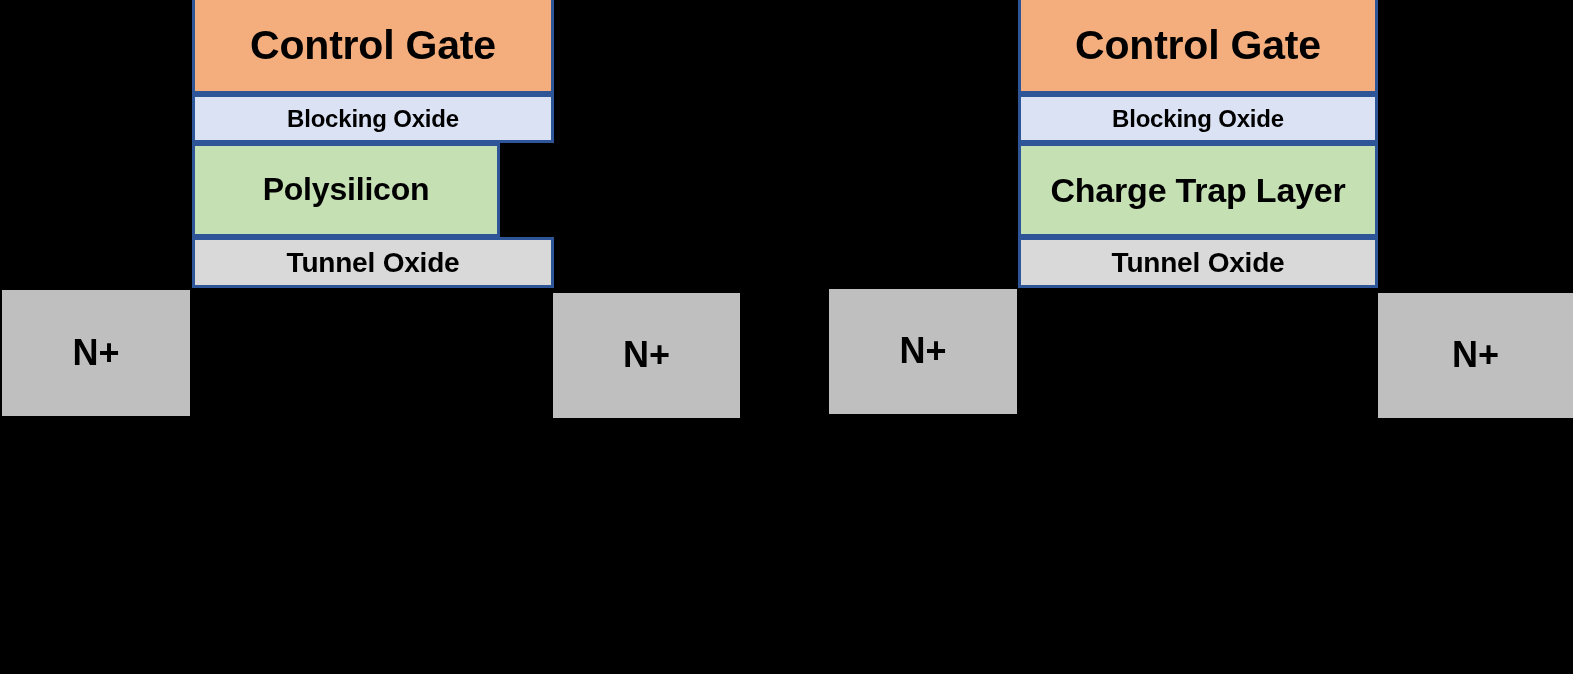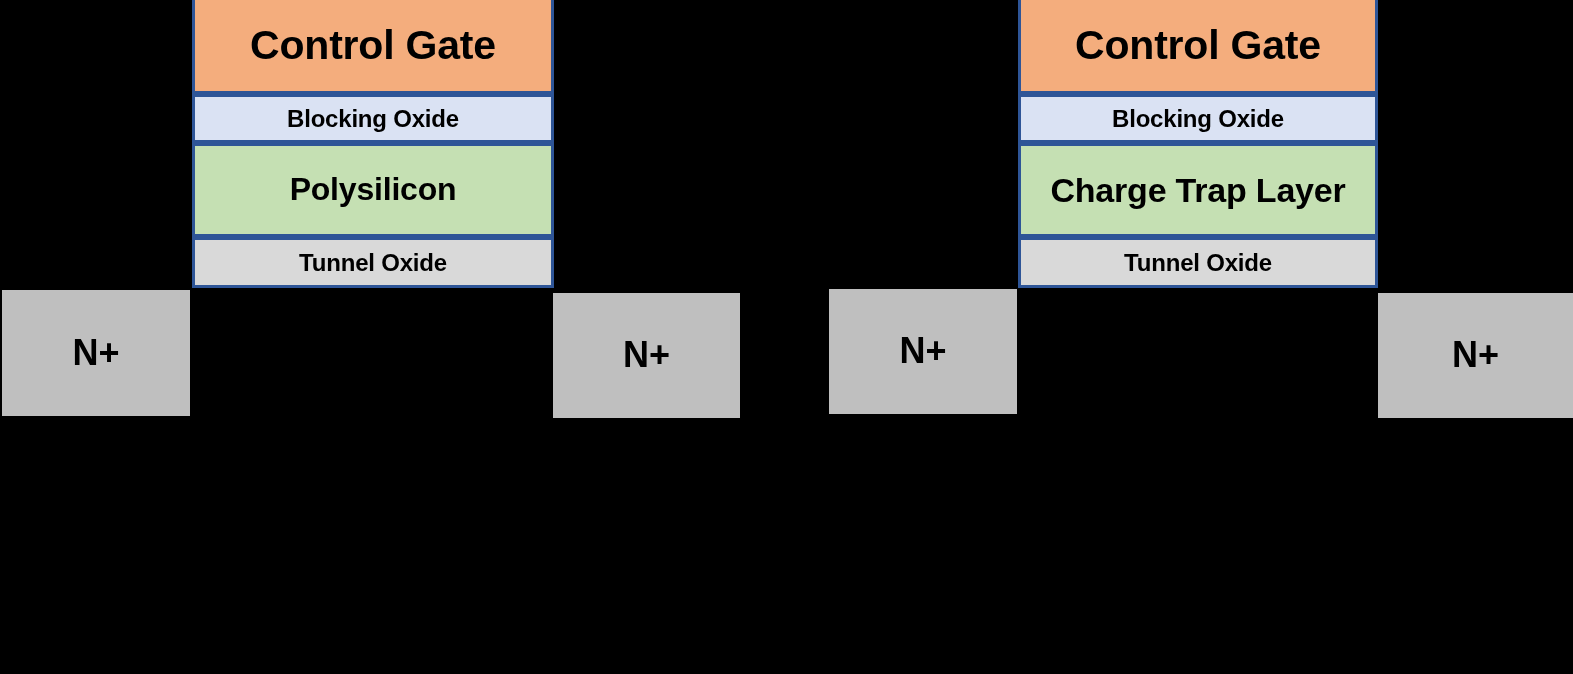--- a/index.html
+++ b/index.html
@@ -52,41 +52,41 @@
   .region-np {
     background: #BFBFBF;
     border: 0;
   }
 
   
   .fs-control  { font-size: 41px; }
   .fs-blocking { font-size: 24px; }
   .fs-store    { font-size: 34px; }
   .fs-store-2l { font-size: 32px; }
-  .fs-tunnel   { font-size: 24px; }
+  .fs-tunnel   { font-size: 28px; }
   .fs-np       { font-size: 36px; }
 
   .two-line { line-height: 1.35; }
 </style>
 </head>
 <body>
 
 <div id="stage">
 
   <div>
 
     <div class="blk layer layer-control fs-control" style="left:192px; top:-3px; width:362px; height:97px;">
       <span class="lbl">Control Gate</span>
     </div>
 
     <div class="blk layer layer-blocking fs-blocking" style="left:192px; top:94px; width:362px; height:49px;">
       <span class="lbl">Blocking Oxide</span>
     </div>
 
-    <div class="blk layer layer-store fs-store-2l two-line" style="left:192px; top:143px; width:362px; height:94px; flex-direction:column;gap:44px;">
+    <div class="blk layer layer-store fs-store-2l two-line" style="left:192px; top:143px; width:308px; height:94px; flex-direction:column;gap:44px;">
       <span class="lbl">Polysilicon</span>
     </div>
 
     <div class="blk layer layer-tunnel fs-tunnel" style="left:192px; top:237px; width:362px; height:51px;">
       <span class="lbl">Tunnel Oxide</span>
     </div>
 
     <div class="blk region-np fs-np" style="left:2px; top:290px; width:188px; height:126px;">
       <span class="lbl">N+</span>
     </div>

